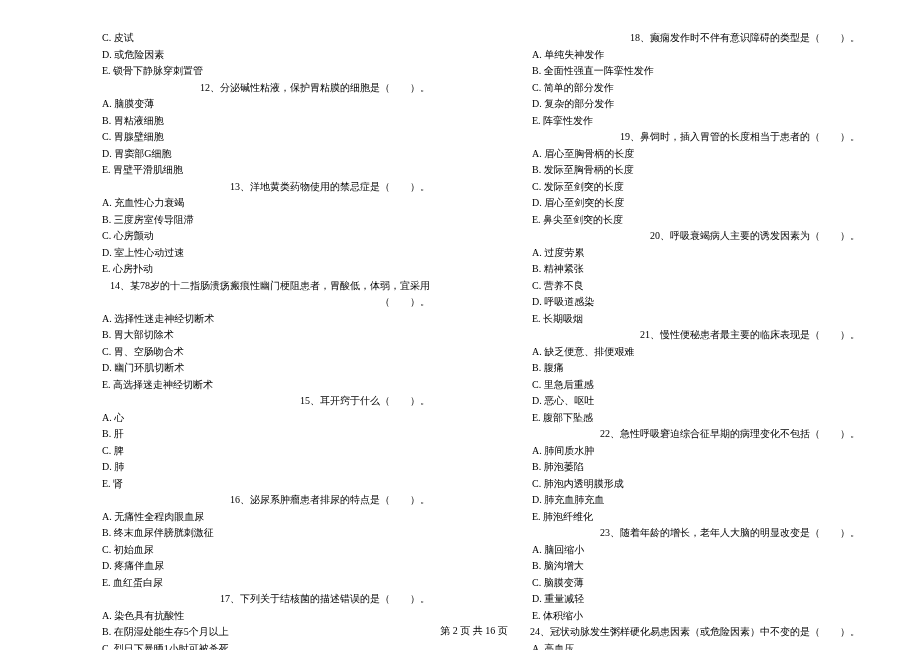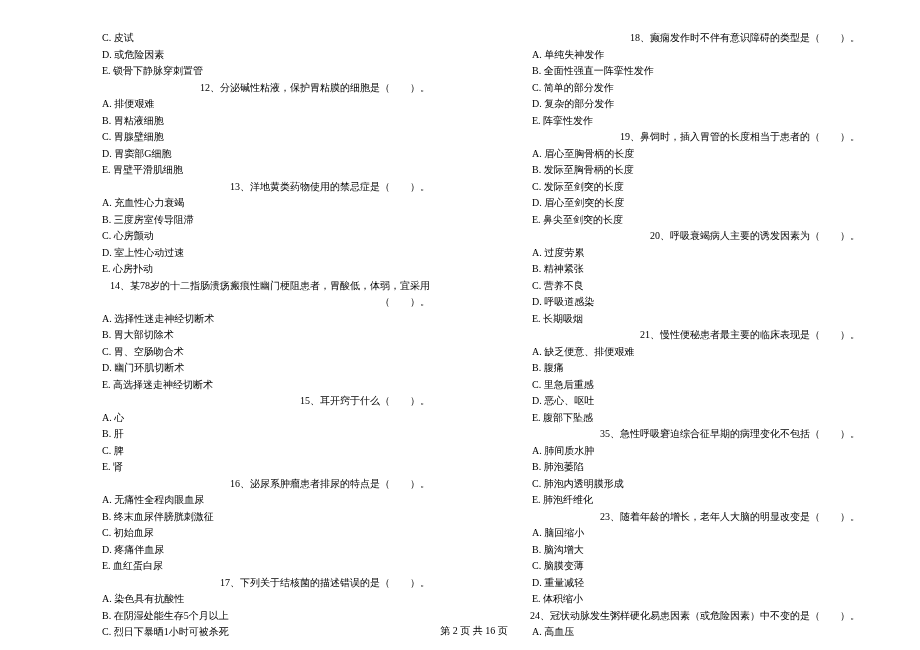--- a/index.html
+++ b/index.html
@@ -29,21 +29,21 @@
 </head>
 <body>
 
 <div class="columns">
   <div class="col">
     <div class="opt">C. 皮试</div>
     <div class="opt">D. 或危险因素</div>
     <div class="opt">E. 锁骨下静脉穿刺置管</div>
 
     <div class="q">12、分泌碱性粘液，保护胃粘膜的细胞是（　　）。</div>
-    <div class="opt">A. 排便艰难</div>
+    <div class="opt">A. 脑膜变薄</div>
     <div class="opt">B. 胃粘液细胞</div>
     <div class="opt">C. 胃腺壁细胞</div>
     <div class="opt">D. 胃窦部G细胞</div>
     <div class="opt">E. 胃壁平滑肌细胞</div>
 
     <div class="q">13、洋地黄类药物使用的禁忌症是（　　）。</div>
     <div class="opt">A. 充血性心力衰竭</div>
     <div class="opt">B. 三度房室传导阻滞</div>
     <div class="opt">C. 心房颤动</div>
     <div class="opt">D. 室上性心动过速</div>
@@ -53,20 +53,21 @@
     <div class="opt">A. 选择性迷走神经切断术</div>
     <div class="opt">B. 胃大部切除术</div>
     <div class="opt">C. 胃、空肠吻合术</div>
     <div class="opt">D. 幽门环肌切断术</div>
     <div class="opt">E. 高选择迷走神经切断术</div>
 
     <div class="q">15、耳开窍于什么（　　）。</div>
     <div class="opt">A. 心</div>
     <div class="opt">B. 肝</div>
     <div class="opt">C. 脾</div>
+    <div class="opt">D. 肺</div>
     <div class="opt">E. 肾</div>
 
     <div class="q">16、泌尿系肿瘤患者排尿的特点是（　　）。</div>
     <div class="opt">A. 无痛性全程肉眼血尿</div>
     <div class="opt">B. 终末血尿伴膀胱刺激征</div>
     <div class="opt">C. 初始血尿</div>
     <div class="opt">D. 疼痛伴血尿</div>
     <div class="opt">E. 血红蛋白尿</div>
 
     <div class="q">17、下列关于结核菌的描述错误的是（　　）。</div>
@@ -98,24 +99,25 @@
     <div class="opt">D. 呼吸道感染</div>
     <div class="opt">E. 长期吸烟</div>
 
     <div class="q">21、慢性便秘患者最主要的临床表现是（　　）。</div>
     <div class="opt">A. 缺乏便意、排便艰难</div>
     <div class="opt">B. 腹痛</div>
     <div class="opt">C. 里急后重感</div>
     <div class="opt">D. 恶心、呕吐</div>
     <div class="opt">E. 腹部下坠感</div>
 
-    <div class="q">35、急性呼吸窘迫综合征早期的病理变化不包括（　　）。</div>
+    <div class="q">22、急性呼吸窘迫综合征早期的病理变化不包括（　　）。</div>
     <div class="opt">A. 肺间质水肿</div>
     <div class="opt">B. 肺泡萎陷</div>
     <div class="opt">C. 肺泡内透明膜形成</div>
+    <div class="opt">D. 肺充血肺充血</div>
     <div class="opt">E. 肺泡纤维化</div>
 
     <div class="q">23、随着年龄的增长，老年人大脑的明显改变是（　　）。</div>
     <div class="opt">A. 脑回缩小</div>
     <div class="opt">B. 脑沟增大</div>
     <div class="opt">C. 脑膜变薄</div>
     <div class="opt">D. 重量减轻</div>
     <div class="opt">E. 体积缩小</div>
 
     <div class="q">24、冠状动脉发生粥样硬化易患因素（或危险因素）中不变的是（　　）。</div>

